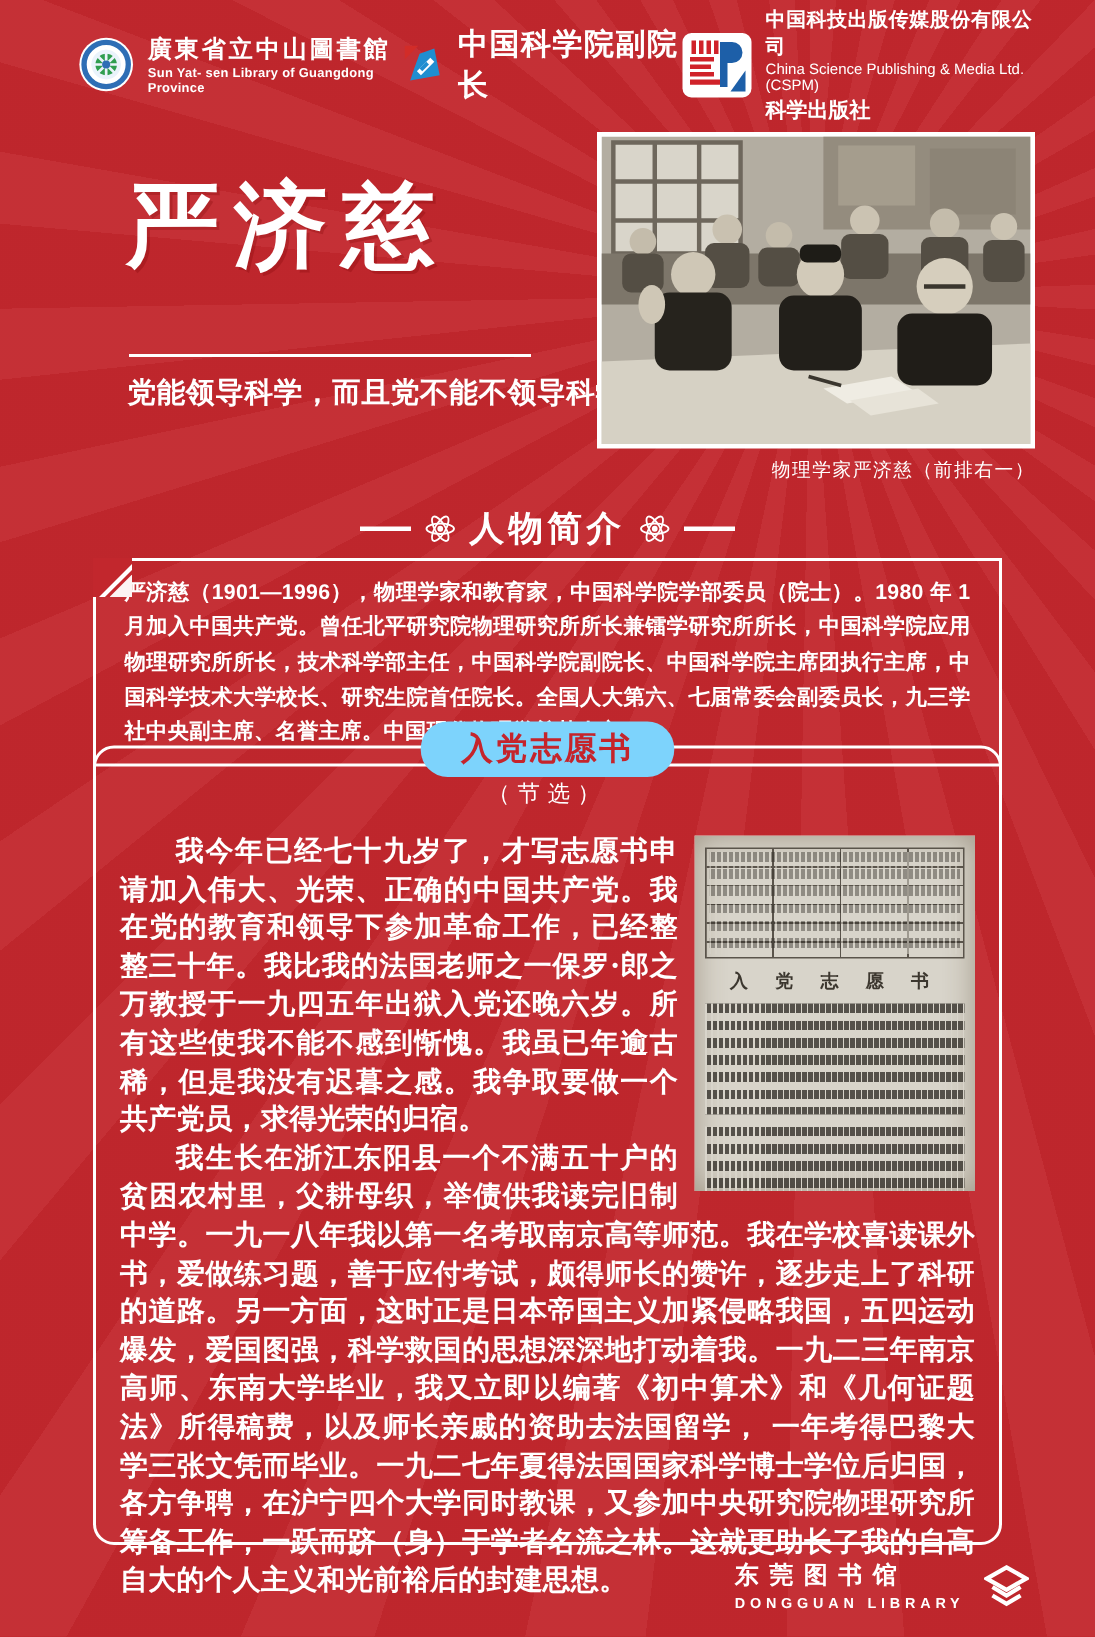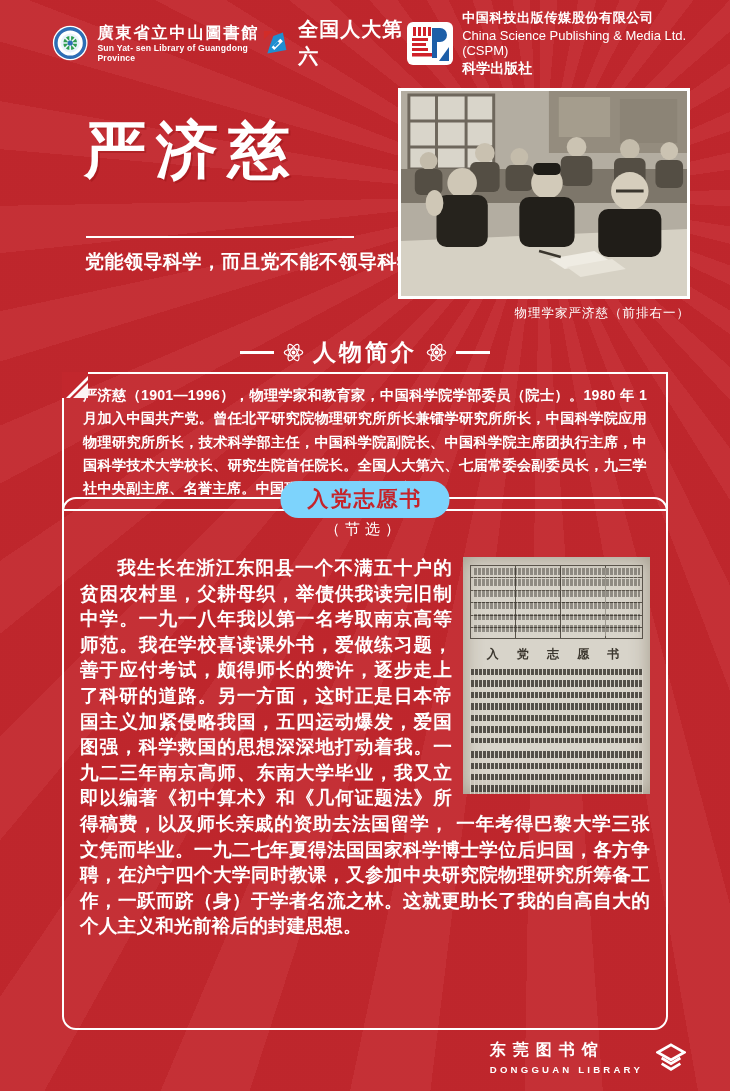--- a/index.html
+++ b/index.html
@@ -18,21 +18,21 @@
   .header{ position:absolute; top:14px; left:52px; right:36px; height:58px;
            display:flex; align-items:center; justify-content:space-between; }
   .logo{ display:flex; align-items:center; gap:9px; }
   .logo-text-cn1{ font-family:"DejaVu Serif", serif; font-size:16px; font-weight:bold;
                   letter-spacing:2px; line-height:1.25; }
   .logo-text-en1{ font-size:8.6px; font-weight:bold; letter-spacing:0.2px; }
   .logo2-label{ font-size:20px; font-weight:bold; letter-spacing:1px; }
   .sp-box{ width:46px; height:43px; background:#fff; border-radius:6px;
            display:flex; align-items:center; justify-content:center; flex:none; }
   .csp-l1{ font-size:13.2px; font-weight:bold; letter-spacing:0.5px; }
-  .csp-l2{ font-size:13px; margin-top:1px; }
+  .csp-l2{ font-size:10px; margin-top:1px; }
   .csp-l3{ font-family:"DejaVu Serif", serif; font-size:14px; font-weight:bold;
            margin-top:2px; display:flex; justify-content:space-between; width:182px; }
 
   
   .title-cn{ position:absolute; left:84px; top:116px;
              font-family:"DejaVu Serif", serif; font-weight:900;
              font-size:62px; letter-spacing:10px; line-height:1.1;
              text-shadow:2px 2px 0 rgba(120,0,0,0.25); }
   .title-rule{ position:absolute; left:86px; top:236px; width:268px; height:2px; background:#fff; }
   .title-quote{ position:absolute; left:85px; top:249px; font-size:19px; font-weight:bold; letter-spacing:0.5px; }
@@ -121,21 +121,21 @@
     </div>
   </div>
 
   <div class="logo">
     <svg width="30" height="30" viewBox="0 0 30 30">
       <polygon points="1,1 11,1 1,11" fill="#d22c28"></polygon>
       <polygon points="5,27 27,23 23,3 12,7 8,18" fill="#1f8ed0"></polygon>
       <polygon points="10,20 20,10 23,13 13,23" fill="#ffffff"></polygon>
       <polygon points="12,18 17,13 19,15 14,20" fill="#1f8ed0"></polygon>
     </svg>
-    <div class="logo2-label">全国人大第六</div>
+    <div class="logo2-label">中国科学院副院长</div>
   </div>
 
   <div class="logo">
     <div class="sp-box">
       <svg width="40" height="37" viewBox="0 0 40 37">
         <g fill="#d0222a">
           <rect x="3" y="2" width="3" height="9"></rect>
             <rect x="8" y="2" width="3" height="9"></rect>
           <rect x="13" y="2" width="3" height="9"></rect>
             <rect x="18" y="2" width="3" height="9"></rect>
@@ -239,20 +239,21 @@
   <div class="letter-body">
     <div class="doc">
       <div class="doc-table">
         <div class="hw-lite"></div>
       </div>
       <div class="doc-title">入 党 志 愿 书</div>
       <div class="hw hw-p1"></div>
       <div class="hw hw-p2"></div>
     </div>
 
+    <p>我今年已经七十九岁了，才写志愿书申请加入伟大、光荣、正确的中国共产党。我在党的教育和领导下参加革命工作，已经整整三十年。我比我的法国老师之一保罗·郎之万教授于一九四五年出狱入党还晚六岁。所有这些使我不能不感到惭愧。我虽已年逾古稀，但是我没有迟暮之感。我争取要做一个共产党员，求得光荣的归宿。</p>
     <p>我生长在浙江东阳县一个不满五十户的贫困农村里，父耕母织，举债供我读完旧制中学。一九一八年我以第一名考取南京高等师范。我在学校喜读课外书，爱做练习题，善于应付考试，颇得师长的赞许，逐步走上了科研的道路。另一方面，这时正是日本帝国主义加紧侵略我国，五四运动爆发，爱国图强，科学救国的思想深深地打动着我。一九二三年南京高师、东南大学毕业，我又立即以编著《初中算术》和《几何证题法》所得稿费，以及师长亲戚的资助去法国留学， 一年考得巴黎大学三张文凭而毕业。一九二七年夏得法国国家科学博士学位后归国，各方争聘，在沪宁四个大学同时教课，又参加中央研究院物理研究所筹备工作，一跃而跻（身）于学者名流之林。这就更助长了我的自高自大的个人主义和光前裕后的封建思想。</p>
 
   </div>
 </div>
 
 <div class="footer">
   <div>
     <div class="footer-cn">东莞图书馆</div>
     <div class="footer-en">DONGGUAN LIBRARY</div>
   </div>

